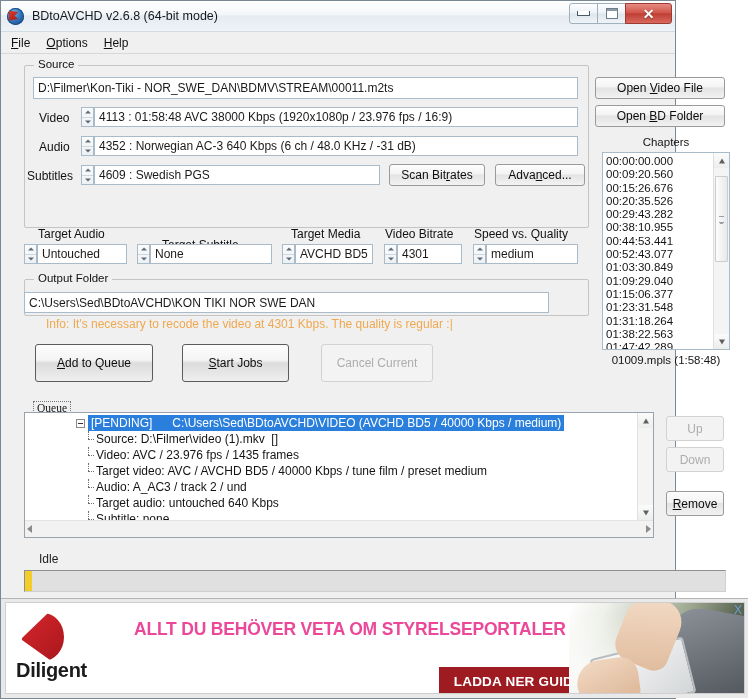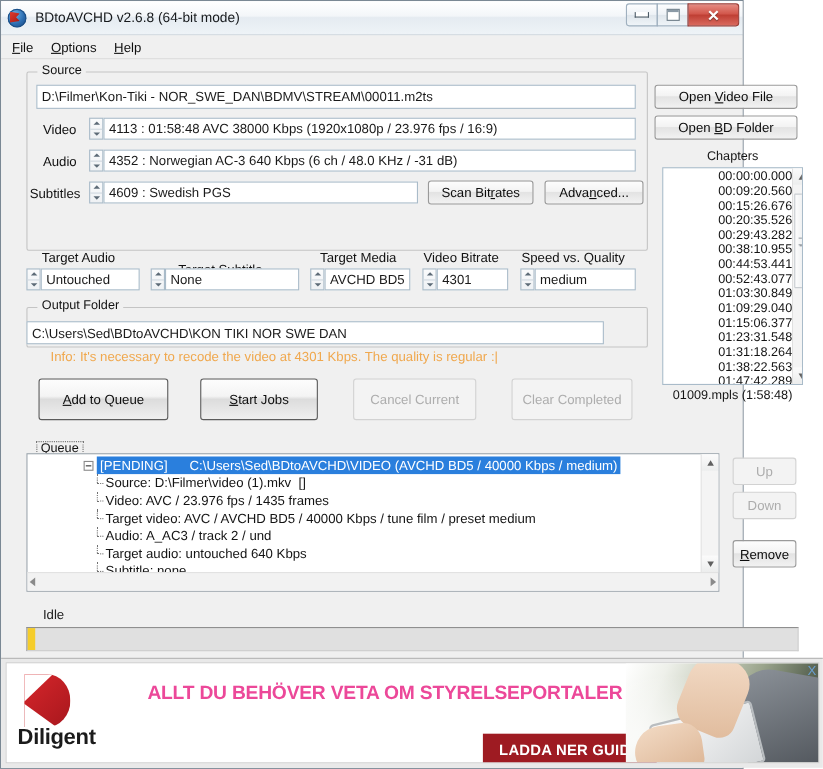--- a/index.html
+++ b/index.html
@@ -215,21 +215,20 @@
   .btn u { text-decoration: underline; }
 
   
   #chapters-list {
     position: absolute;
     box-sizing: border-box;
     border: 1px solid #a9bbc9;
     background: #ffffff;
     overflow: hidden;
     display: flex;
-    padding-left: 47px;
   }
   #chapters-items {
     flex: 1 1 auto;
     padding: 2px 0 0 3px;
     font-size: 11.5px;
     line-height: 13.3px;
     color: #141414;
     font-family: "Liberation Sans", sans-serif;
   }
   .vscroll {
@@ -695,26 +694,23 @@
 
     <div class="btn big" style="left:34px; top:290px; width:118px; height:38px;">
       <span><u>A</u>dd to Queue</span>
     </div>
     <div class="btn disabled" style="left:320px; top:290px; width:112px; height:38px;">
       <span>Cancel Current</span>
     </div>
     <div class="btn big" style="left:181px; top:290px; width:107px; height:38px;">
       <span><u>S</u>tart Jobs</span>
     </div>
-    <div class="btn disabled" style="left:464px; top:290px; width:110px; height:38px;">
-      <span>Clear Completed</span>
-    </div>
 
     <div class="gbox" style="left:23px; top:348px; width:630px; height:136px; border:none;">
-      <div class="glabel dotted" style="top:-1px;">Queue</div>
+      <div class="glabel dotted" style="top:-1px;font-family:Liberation Serif, serif;">Queue</div>
     </div>
 
     <div id="queue-box" style="left:23px; top:358px; width:630px; height:126px;">
       <div id="queue-inner">
         <div id="queue-tree">
             <div class="qrow header">
               <span class="qexp"></span>
               <span class="qsel" style="background: rgb(42, 127, 221);">[PENDING]      C:\Users\Sed\BDtoAVCHD\VIDEO (AVCHD BD5 / 40000 Kbps / medium)</span>
             </div>
             <div class="qrow">

